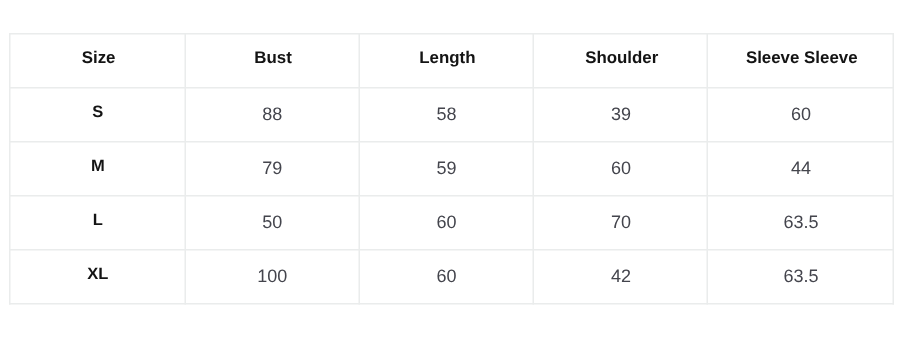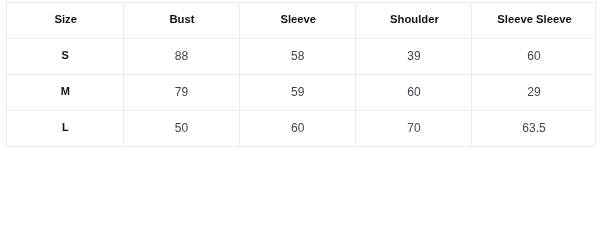--- a/index.html
+++ b/index.html
@@ -11,21 +11,21 @@
     overflow: hidden;
   }
   body {
     font-family: "Liberation Sans", sans-serif;
     -webkit-font-smoothing: antialiased;
   }
   .size-table {
     transform: translateZ(0);
     position: absolute;
     left: 6px;
-    top: 2px;
+    top: 22px;
     width: 589px;
     border-collapse: collapse;
     table-layout: fixed;
   }
   .c1 { width: 116.5px; }
   .c2 { width: 116px; }
   .c3 { width: 116.5px; }
   .c4 { width: 116px; }
   .c5 { width: 124px; }
   .size-table td {
@@ -68,21 +68,21 @@
   </colgroup>
   <tbody>
     <tr class="header-row">
       <td class="hdr">
           <span>Size</span>
         </td>
       <td class="hdr">
           <span>Bust</span>
         </td>
       <td class="hdr">
-          <span>Sleeve</span>
+          <span>Length</span>
         </td>
       <td class="hdr">
           <span>Shoulder</span>
         </td>
       <td class="hdr">
           <span>Sleeve Sleeve</span>
         </td>
     </tr>
     <tr class="data-row">
       <td class="sz">
@@ -108,34 +108,51 @@
       <td class="val">
           <span>79</span>
         </td>
       <td class="val">
           <span>59</span>
         </td>
       <td class="val">
           <span>60</span>
         </td>
       <td class="val">
-          <span>29</span>
+          <span>44</span>
         </td>
     </tr>
     <tr class="data-row">
       <td class="sz">
           <span>L</span>
         </td>
       <td class="val">
           <span>50</span>
         </td>
       <td class="val">
           <span>60</span>
         </td>
       <td class="val">
           <span>70</span>
         </td>
       <td class="val">
           <span>63.5</span>
         </td>
     </tr>
+    <tr class="data-row">
+      <td class="sz">
+          <span>XL</span>
+        </td>
+      <td class="val">
+          <span>100</span>
+        </td>
+      <td class="val">
+          <span>60</span>
+        </td>
+      <td class="val">
+          <span>42</span>
+        </td>
+      <td class="val">
+          <span>63.5</span>
+        </td>
+    </tr>
   </tbody>
 </table>
 
 </body></html>

